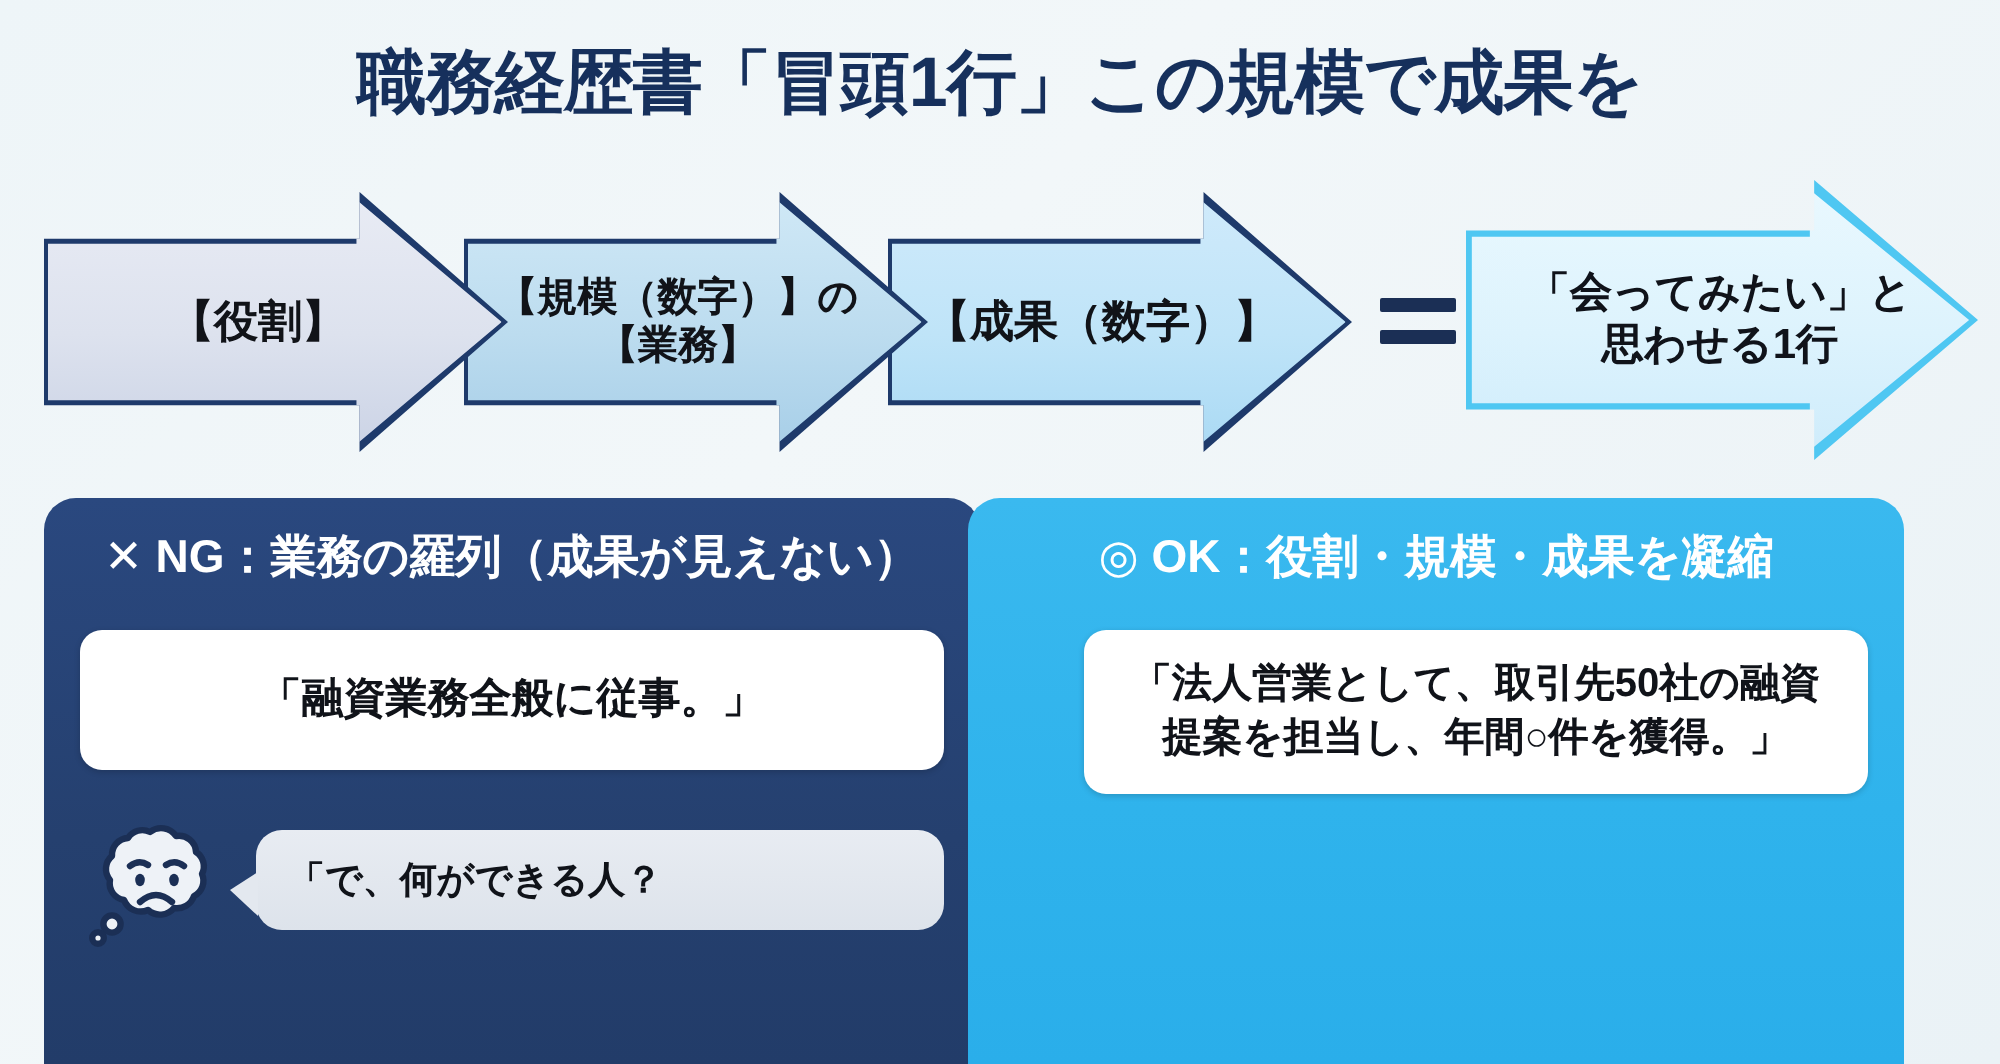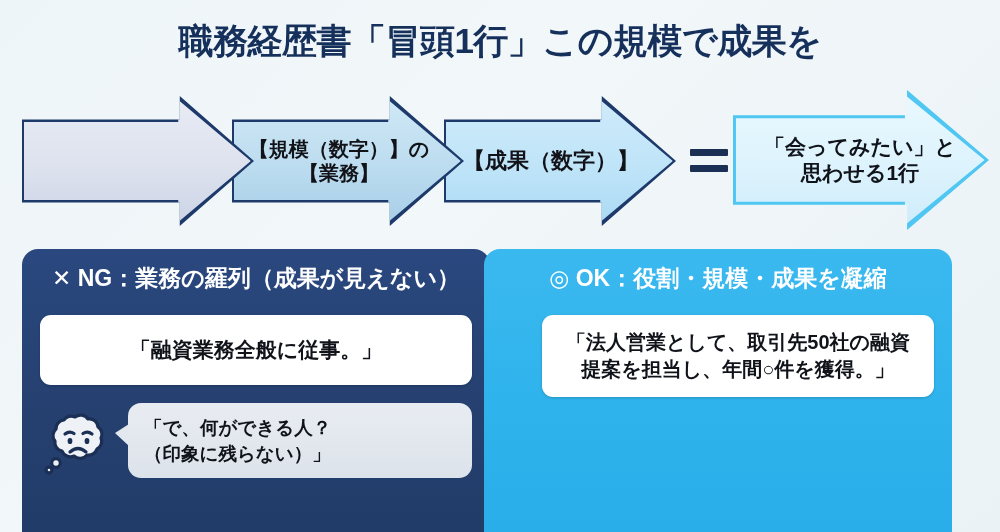--- a/index.html
+++ b/index.html
@@ -212,20 +212,21 @@
 <body>
 
 <div id="title">職務経歴書「冒頭1行」この規模で成果を</div>
 
 <div id="flow">
 
   <div class="arrow" id="arrow1">
     <div class="shape">
         <div class="inner"></div>
       </div>
+    <div class="atext">【役割】</div>
   </div>
 
   <div class="arrow" id="arrow2">
     <div class="shape">
         <div class="inner"></div>
       </div>
     <div class="atext">
       <div>【規模（数字）】の</div>
       <div>【業務】</div>
     </div>
@@ -279,21 +280,20 @@
           <path d="M30 48 q8 -7 16 0"></path>
         </g>
         <g fill="#1b2f55">
           <ellipse cx="30" cy="37" rx="2.4" ry="3.1"></ellipse>
           <ellipse cx="47" cy="37" rx="2.4" ry="3.1"></ellipse>
         </g>
       </svg>
     </div>
     <div class="bubble">
       <div>「で、何ができる人？</div>
-      <div>（印象に残らない）」</div>
     </div>
   </div>
 </div>
 
 <div class="panel" id="panel-ok">
   <div class="panel-header">◎ OK：役割・規模・成果を凝縮</div>
 
   <div class="example-box">
     <div>「法人営業として、取引先50社の融資</div>
     <div>提案を担当し、年間○件を獲得。」</div>

